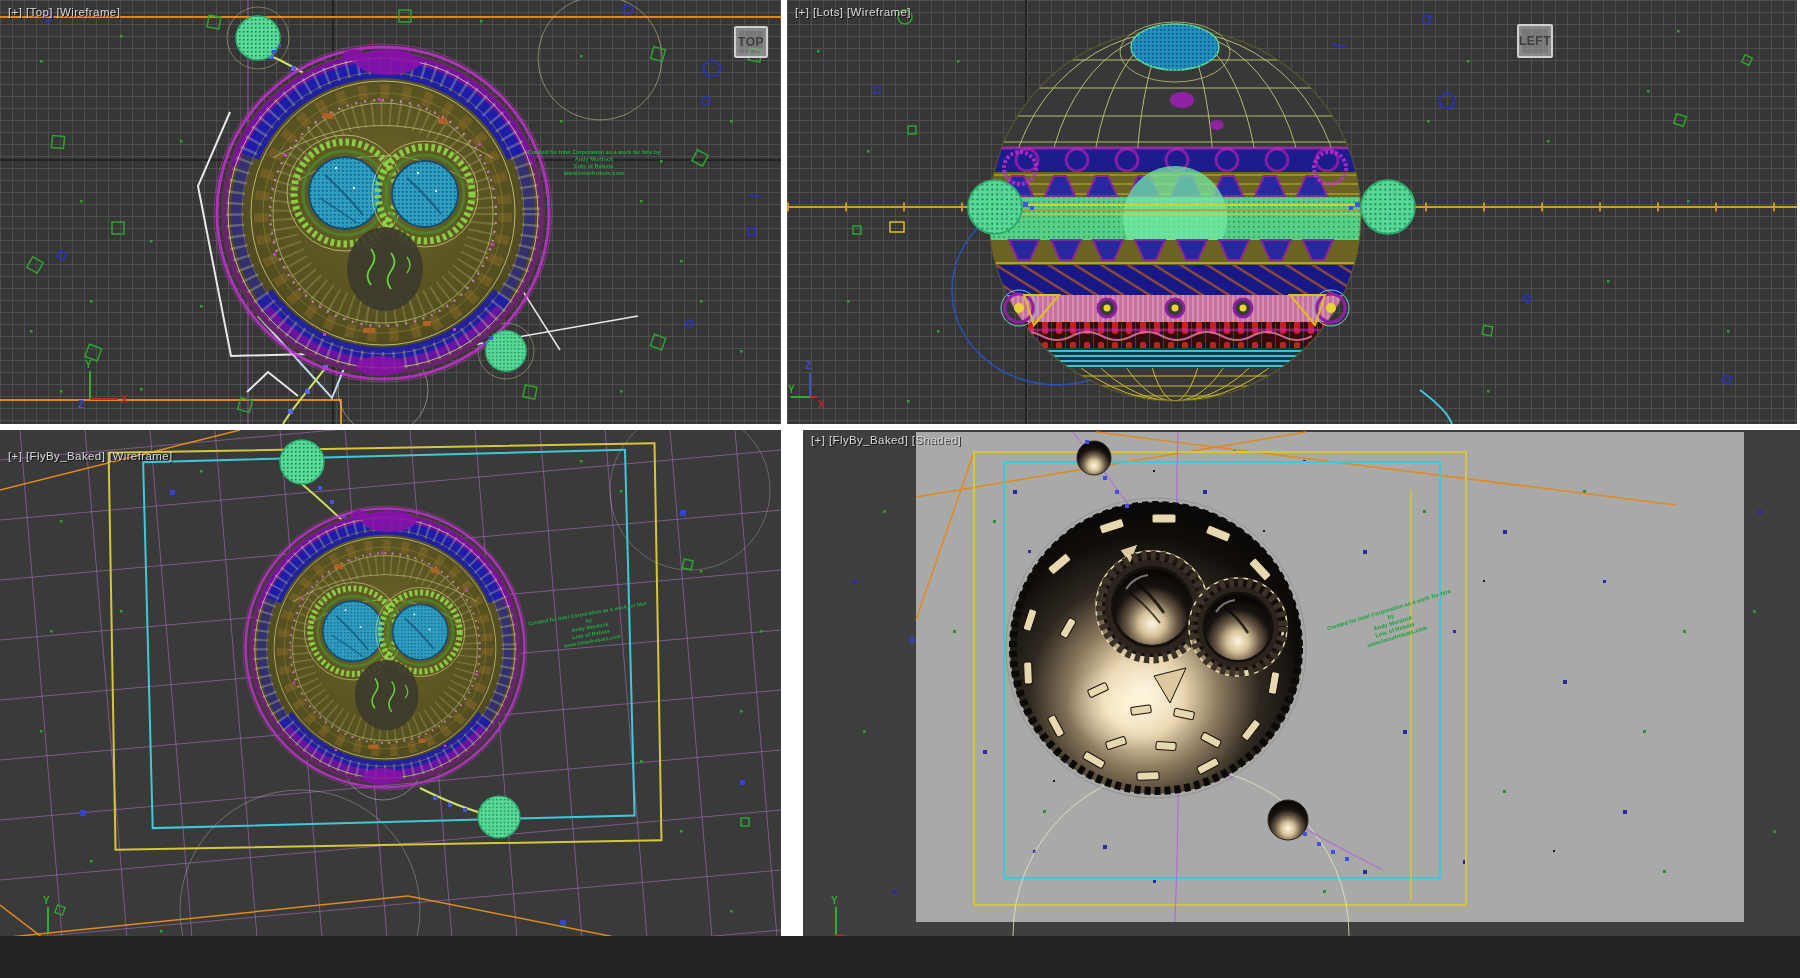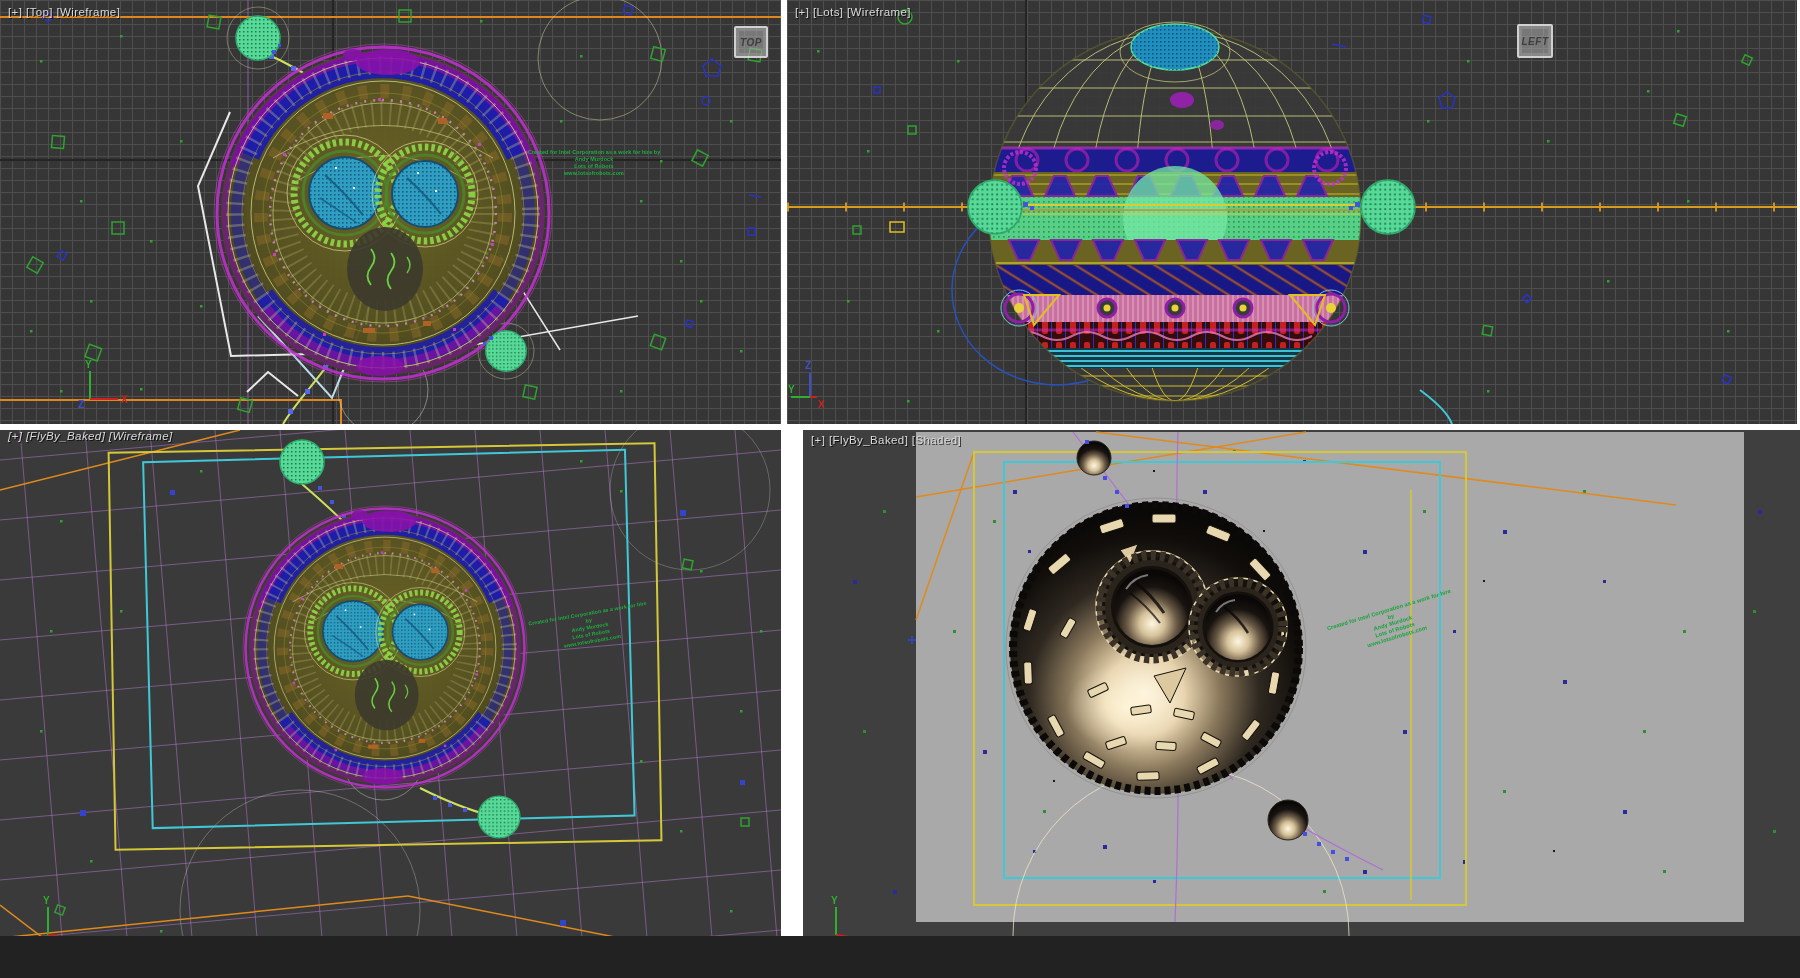--- a/index.html
+++ b/index.html
@@ -13,21 +13,21 @@
   .tl{left:0;top:0;width:781px;height:424px;}
   .tr{left:787px;top:0;width:1010px;height:424px;}
   .bl{left:0;top:430px;width:781px;height:544px;background:#3a3a3a;}
   .br{left:787px;top:430px;width:1010px;height:544px;background:#3f3f3f;margin-left:16px;}
   .scene{position:absolute;left:0;top:0;display:block;}
   .vplabel{position:absolute;left:8px;top:6px;font-size:11.5px;color:#d9d9d9;
     letter-spacing:.4px;text-shadow:1px 1px 0 rgba(0,0,0,.75);white-space:pre;cursor:default;}
   .viewcube{position:absolute;width:30px;height:28px;border:2px solid rgba(225,225,225,.85);
     background:rgba(175,175,175,.55);box-shadow:inset 0 0 0 3px rgba(150,150,150,.55);
     border-radius:2px;display:flex;align-items:center;justify-content:center;}
-  .viewcube span{font-size:10px;font-weight:bold;color:#3e3e3e;letter-spacing:.5px;font-style:italic;}
+  .viewcube span{font-size:12px;font-weight:bold;color:#3e3e3e;letter-spacing:.5px;}
   .watermark{position:absolute;text-align:center;color:#1fae41;font-weight:bold;
     font-size:5.4px;line-height:6.9px;letter-spacing:.1px;}
   .tripod{position:absolute;}
   .tripod text{font-size:10px;font-weight:bold;font-family:"Liberation Sans",sans-serif;}
 </style>
 </head>
 <body>
 
 <svg width="0" height="0" style="position:absolute" aria-hidden="true">
 <defs>
@@ -547,21 +547,21 @@
         </g>
       </g>
       <use href="#owlWire" transform="translate(385,218) scale(0.84)"></use>
       <g>
         <use href="#helperSphere" transform="translate(302,32)"></use>
       </g>
       <g>
         <use href="#helperSphere" transform="translate(499,387) scale(0.95)"></use>
       </g>
     </svg>
-    <div class="vplabel" style="top:0;font-style:italic;">[+] [FlyBy_Baked] [Wireframe]</div>
+    <div class="vplabel" style="top:20px;">[+] [FlyBy_Baked] [Wireframe]</div>
     <div class="watermark" style="left:528px;top:180px;width:124px;font-size:5.2px;transform:rotate(-10deg);">
       <div>Created for Intel Corporation as a work for hire by</div>
       <div>Andy Murdock</div>
       <div>Lots of Robots</div>
       <div>www.lotsofrobots.com</div>
 
     </div>
     <svg class="tripod" style="left:18px;top:462px;" width="90" height="70">
       <line x1="30" y1="43" x2="30" y2="15" stroke="#2fae2f" stroke-width="2"></line>
       <line x1="30" y1="43" x2="58" y2="47" stroke="#cc2222" stroke-width="2"></line>

